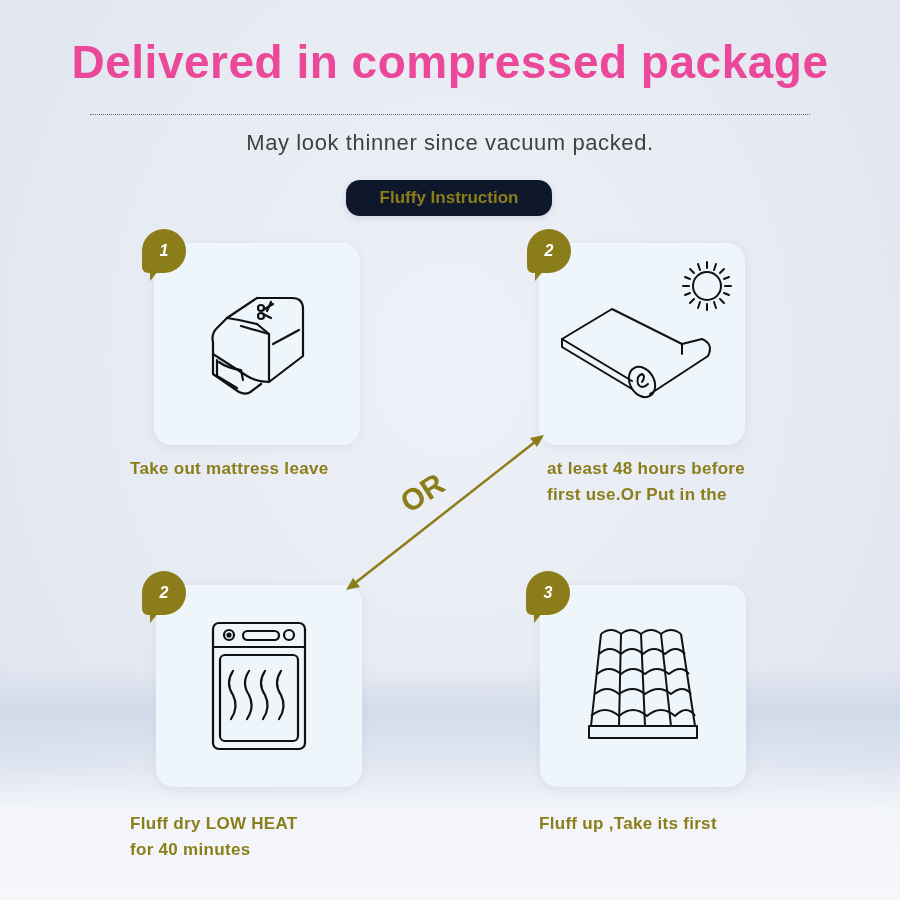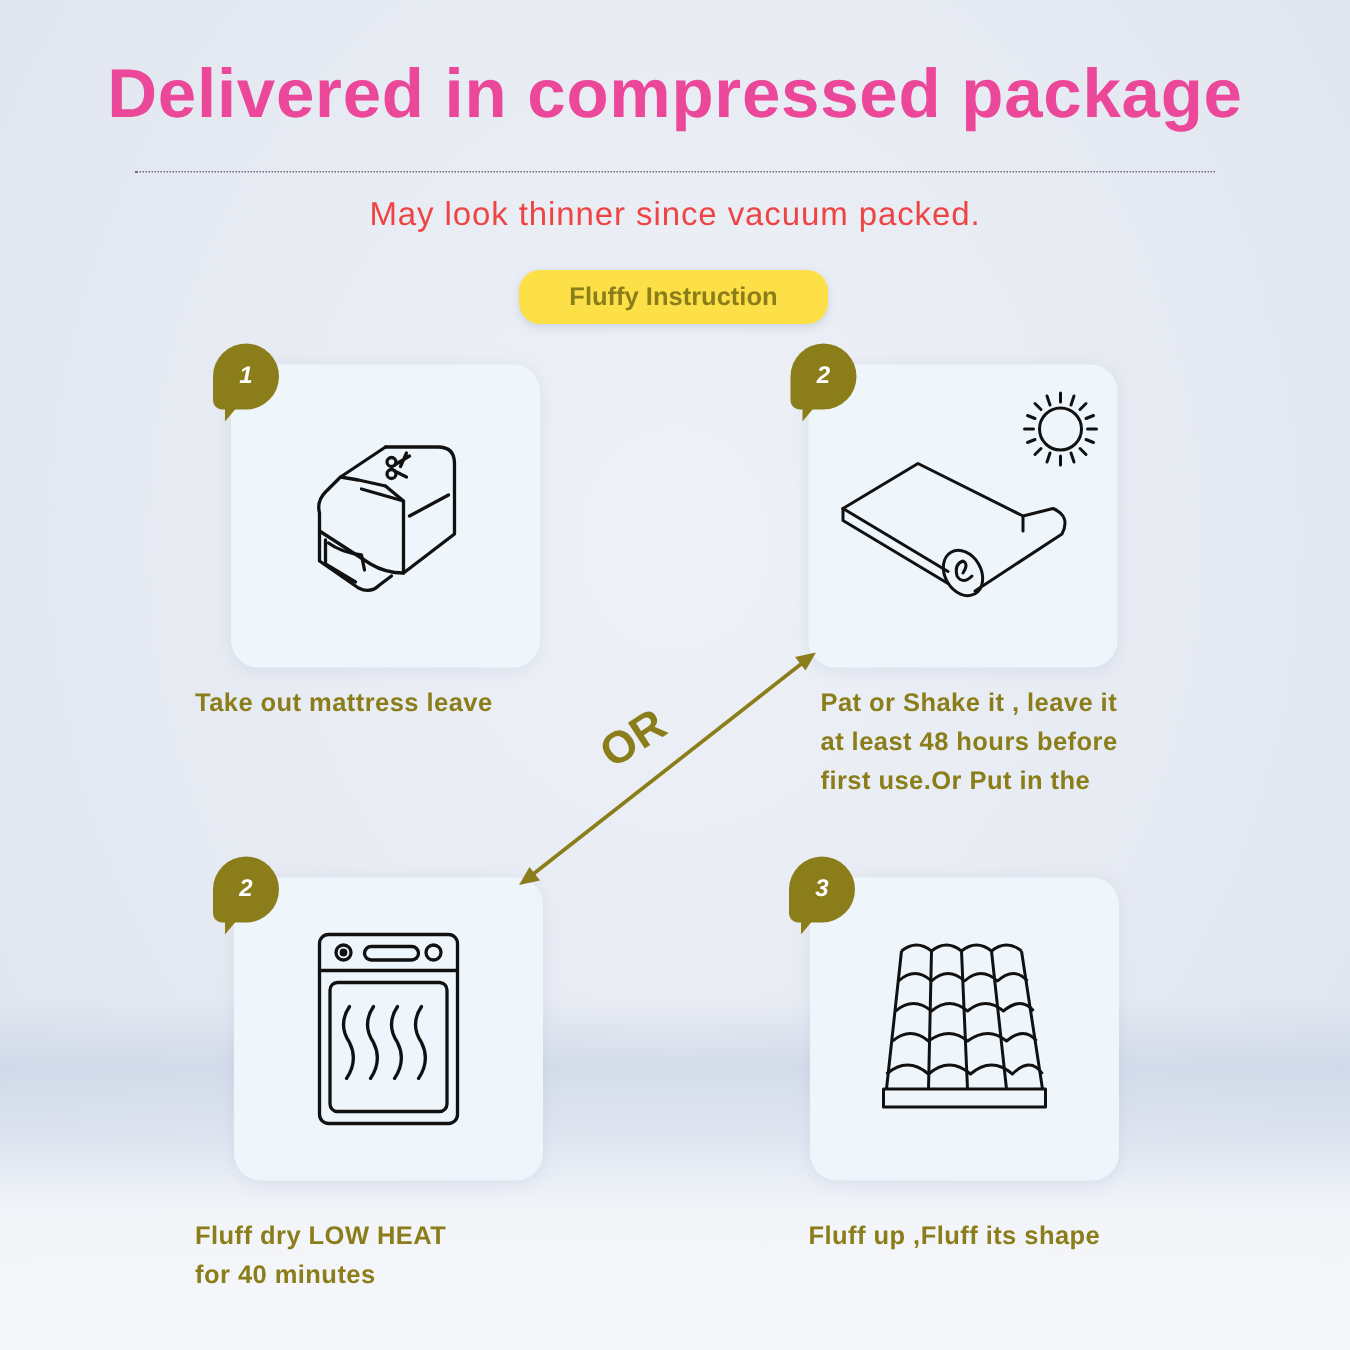--- a/index.html
+++ b/index.html
@@ -15,25 +15,25 @@
     position: absolute; left: 0; top: 35px; width: 900px;
     text-align: center; font-weight: bold; font-size: 46px; letter-spacing: 0.5px;
     color: #ec4899;
   }
   .dotted-rule {
     position: absolute; left: 90px; top: 114px; width: 720px; height: 0;
     border-top: 1px dotted #6b6e78;
   }
   .subtitle {
     position: absolute; left: 0; top: 130px; width: 900px;
-    text-align: center; font-size: 22px; color: #ef4444; letter-spacing: 0.6px;
+    text-align: center; font-size: 22px; color: #404040; letter-spacing: 0.6px;
   }
   .pill {
     position: absolute; left: 346px; top: 180px; width: 206px; height: 36px;
-    border-radius: 14px; background: #fde047;
+    border-radius: 14px; background: #0f172a;
     box-shadow: 0 2px 6px rgba(150,165,190,0.35);
     display: flex; align-items: center; justify-content: center;
     font-weight: bold; font-size: 17px; color: #8b7e1a;
   }
   .card {
     position: absolute; width: 206px; height: 202px;
     border-radius: 18px; background: #eef6fb;
     box-shadow: 0 2px 10px rgba(170,185,210,0.25);
     display: flex; align-items: center; justify-content: center;
   }
@@ -105,21 +105,20 @@
     <path d="M20 95 L90 137"></path>
     <ellipse cx="100" cy="138" rx="12" ry="16" transform="rotate(-30 100 138)"></ellipse>
     <path d="M100 138 q4 -6 0 -8 q-6 2 -4 10 q4 6 10 0"></path>
     <path d="M140 100 L160 95 Q172 100 166 112 L108 150"></path>
   </svg>
   <div class="badge" style="left:-12px; top:-14px;">
       <span>2</span>
     </div>
 </div>
 <div class="caption" style="left:547px; top:456px;">
-  <div>Pat or Shake it , leave it</div>
   <div>at least 48 hours before</div>
   <div>first use.Or Put in the</div>
 </div>
 
 <div class="card" style="left:156px; top:585px;">
   <svg width="100" height="134" viewBox="0 0 100 134" fill="none" stroke="#111" stroke-width="2.2" stroke-linecap="round" stroke-linejoin="round">
     <rect x="4" y="4" width="92" height="126" rx="6"></rect>
     <line x1="4" y1="28" x2="96" y2="28"></line>
     <circle cx="20" cy="16" r="5"></circle>
       <circle cx="20" cy="16" r="1.5" fill="#111"></circle>
@@ -149,21 +148,21 @@
     <path d="M4 88 Q18 76 32 88 Q46 76 60 88 Q74 76 88 88 Q100 76 108 88"></path>
     <path d="M14 6 L4 98 M94 6 L108 98"></path>
     <path d="M34 6 L32 98 M54 6 L58 98 M74 6 L84 98"></path>
     <rect x="2" y="98" width="108" height="12"></rect>
   </svg>
   <div class="badge" style="left:-14px; top:-14px;">
       <span>3</span>
     </div>
 </div>
 <div class="caption" style="left:539px; top:811px;">
-  <div>Fluff up ,Fluff its shape</div>
+  <div>Fluff up ,Take its first</div>
 </div>
 
 <svg class="arrow-svg" viewBox="0 0 900 900">
   <line x1="350" y1="587" x2="540" y2="438" stroke="#8b7e1a" stroke-width="2.5"></line>
   <path d="M544 435 L530 438 L537 447 Z" fill="#8b7e1a"></path>
   <path d="M346 590 L360 587 L353 578 Z" fill="#8b7e1a"></path>
 </svg>
 <div class="or-label">OR</div>
 
 </body></html>

